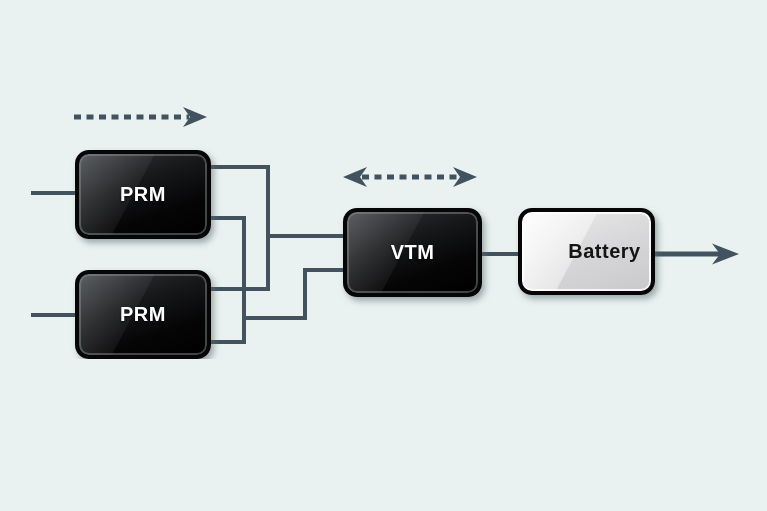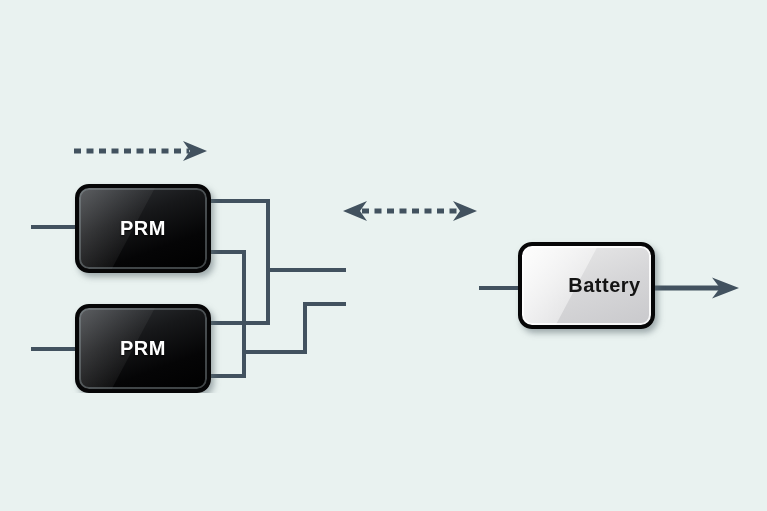--- a/index.html
+++ b/index.html
@@ -7,21 +7,20 @@
     padding: 0;
     background: #e9f2f0;
     font-family: "Liberation Sans", sans-serif;
   }
   .canvas {
     position: relative;
     width: 767px;
     height: 359px;
     background: #e9f2f0;
     overflow: hidden;
-    margin-top: 34px;
   }
   .wires {
     position: absolute;
     left: 0;
     top: 0;
     width: 767px;
     height: 511px;
   }
   .block {
     position: absolute;
@@ -100,18 +99,21 @@
   </svg>
 
   <div class="block dark" id="block-prm1">
     <span class="block-label">PRM</span>
   </div>
 
   <div class="block dark" id="block-prm2">
     <span class="block-label">PRM</span>
   </div>
 
+  <div class="block dark" id="block-vtm">
+    <span class="block-label">VTM</span>
+  </div>
 
   <div class="block light" id="block-battery">
     <span class="block-label">Battery</span>
   </div>
 
 </div>
 
 </body></html>

